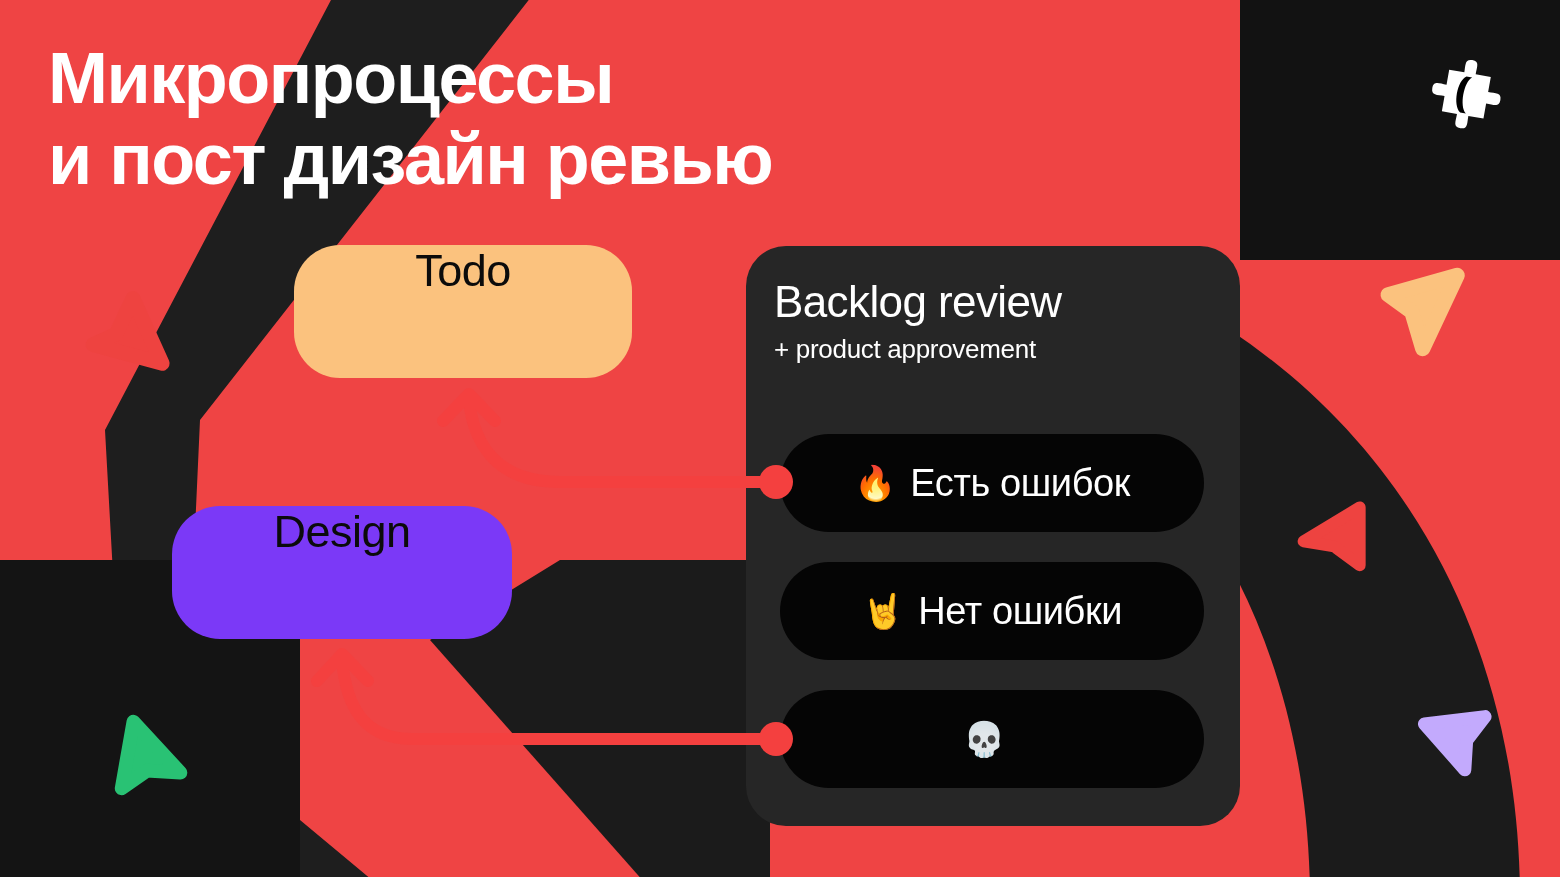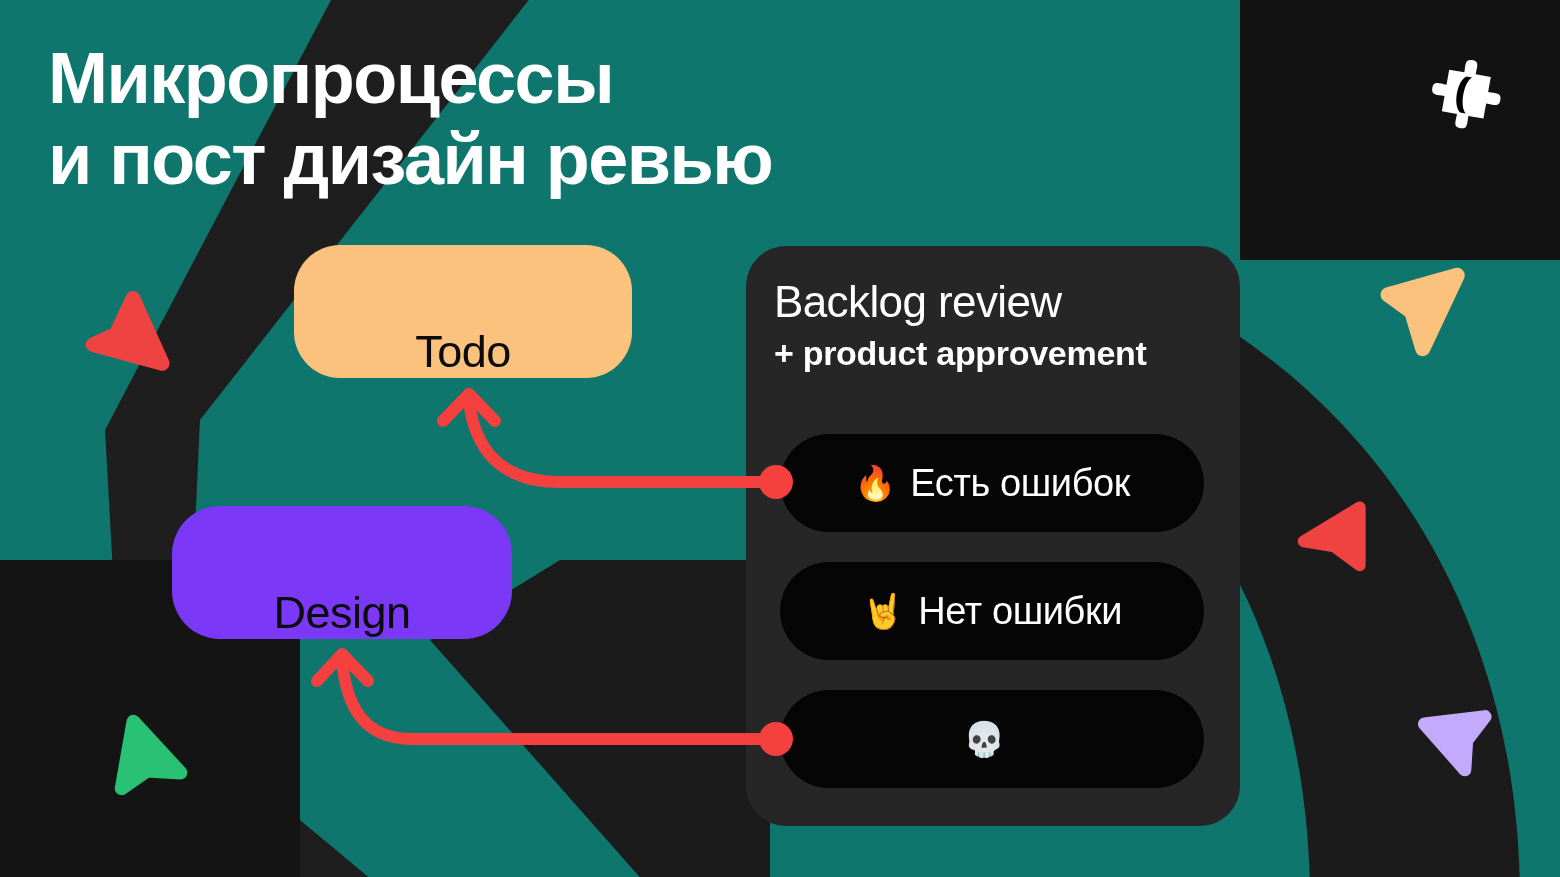--- a/index.html
+++ b/index.html
@@ -4,21 +4,21 @@
 <style>
   html, body {
     margin: 0;
     padding: 0;
     background: #000;
   }
   #stage {
     position: relative;
     width: 1560px;
     height: 877px;
-    background: #0f766e;
+    background: #ef4444;
     overflow: hidden;
     font-family: "Liberation Sans", sans-serif;
   }
 
   
   #bg-layer {
     position: absolute;
     inset: 0;
     width: 1560px;
     height: 877px;
@@ -45,21 +45,21 @@
     right: 46px;
     top: 48px;
     width: 96px;
     height: 96px;
   }
 
   
   .state-pill {
     position: absolute;
     display: flex;
-    align-items: flex-end;
+    align-items: flex-start;
     justify-content: center;
     color: #0b0b0b;
     font-size: 45px;
     font-weight: 500;
     letter-spacing: -0.5px;
   }
   #pill-todo {
     left: 294px;
     top: 245px;
     width: 338px;
@@ -91,22 +91,22 @@
   }
   #card-title {
     color: #ffffff;
     font-size: 44px;
     font-weight: 400;
     letter-spacing: -0.6px;
     line-height: 1;
   }
   #card-sub {
     color: #ffffff;
-    font-size: 34px;
-    font-weight: 700;
+    font-size: 26px;
+    font-weight: 400;
     letter-spacing: -0.3px;
     margin-top: 12px;
     line-height: 1;
   }
   #outcome-list {
     position: absolute;
     left: 34px;
     top: 188px;
     width: 424px;
   }

